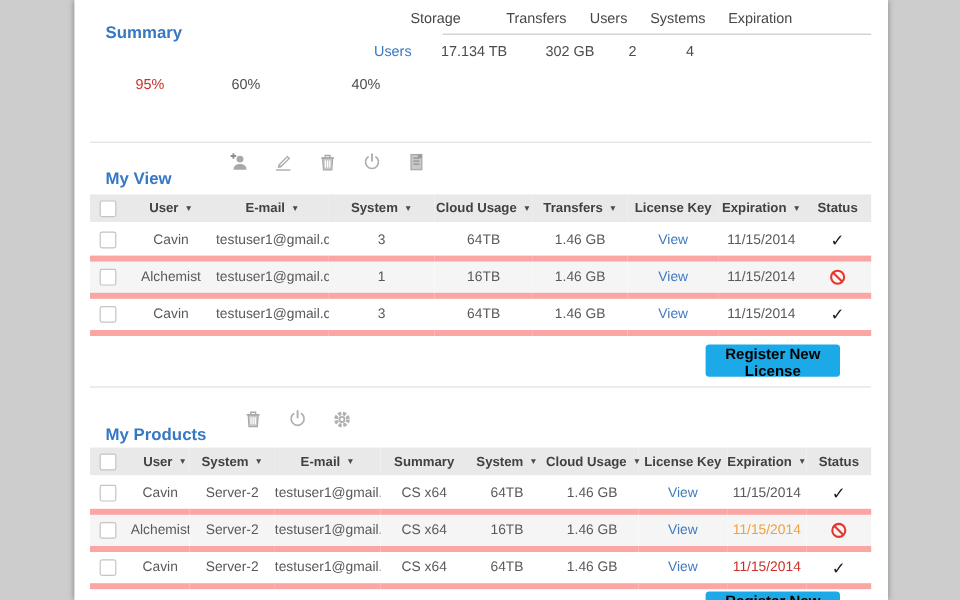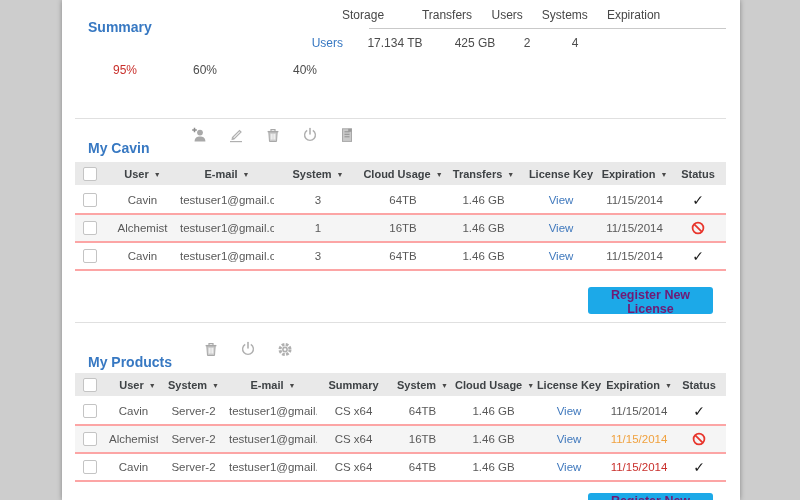--- a/index.html
+++ b/index.html
@@ -24,32 +24,32 @@
   .txt-warning{color:var(--warning,#f0a13e);}
 
   
   .toolbar{position:absolute;display:flex;gap:21px;}
   .tool{width:16px;height:16px;display:inline-flex;align-items:center;justify-content:center;cursor:pointer;}
   .tool svg{display:block;}
 
   
   table.grid{position:absolute;left:13px;width:651px;border-collapse:collapse;table-layout:fixed;font-size:11.5px;color:#595959;}
   table.grid th{background:var(--header-row-bg,#e9e9e9);font-size:11px;font-weight:700;color:#3e4245;height:23px;padding:0;text-align:center;white-space:nowrap;border-bottom:2px solid #fff;}
-  table.grid td{height:26px;padding:0;text-align:center;white-space:nowrap;border-bottom:2px solid #fca5a5;overflow:hidden;}
+  table.grid td{height:26px;padding:0;text-align:center;white-space:nowrap;border-bottom:5px solid #fca5a5;overflow:hidden;}
   table.grid tbody tr.alt{background:var(--alt-row-bg,#f5f5f5);}
   th.c-left{text-align:left;padding-left:20px;}
   td.c-left{text-align:left;padding-left:7px;}
   .arr{font-size:7px;color:#4a4a4a;margin-left:5px;position:relative;top:-1px;}
   .cb{display:inline-block;width:12px;height:12px;border:1px solid #c4c4c4;border-radius:2px;background:#fff;vertical-align:middle;cursor:pointer;}
   a.view{color:var(--link,#4079bd);text-decoration:none;cursor:pointer;}
   .check{font-size:14px;font-weight:700;color:#1a1a1a;}
   .ban svg{display:inline-block;vertical-align:middle;}
 
   
-  .btn-primary{position:absolute;left:526px;width:125px;height:27px;background:var(--button,#1ca9e8);color:#701a75;border:none;border-radius:3px;font-family:inherit;font-size:12.5px;font-weight:700;cursor:pointer;}
+  .btn-primary{position:absolute;left:526px;width:112px;height:27px;background:var(--button,#1ca9e8);color:#000000;border:none;border-radius:3px;font-family:inherit;font-size:12.5px;font-weight:700;cursor:pointer;}
 </style>
 </head>
 <body>
 
 <div class="card">
 
   <h2 class="sec-title" style="top:7px;">Summary</h2>
 
   <div class="sum-table">
     <div class="s-row s-head">
@@ -59,41 +59,41 @@
       <div class="s-cell s-c3">Users</div>
       <div class="s-cell s-c4">Systems</div>
       <div class="s-cell s-c5">Expiration</div>
       <div class="s-cell s-c6"></div>
     </div>
     <div class="s-hr"></div>
 
     <div class="s-row">
       <div class="s-label"><a>Users</a></div>
       <div class="s-cell s-c1">17.134 TB</div>
-      <div class="s-cell s-c2">425 GB</div>
+      <div class="s-cell s-c2">302 GB</div>
       <div class="s-cell s-c3">2</div>
       <div class="s-cell s-c4">4</div>
       <div class="s-cell s-c5"></div>
       <div class="s-cell s-c6"></div>
     </div>
 
 
     <div class="s-row">
       <div class="s-cell s-c1 txt-danger">95%</div>
       <div class="s-cell s-c2">60%</div>
       <div class="s-cell s-c3"></div>
       <div class="s-cell s-c4">40%</div>
       <div class="s-cell s-c5"></div>
       <div class="s-cell s-c6"></div>
     </div>
   </div>
 
   <div class="divider" style="top:118px;"></div>
 
-  <h2 class="sec-title" style="top:128px;">My Cavin</h2>
+  <h2 class="sec-title" style="top:128px;">My View</h2>
 
   <div class="toolbar" style="left:129px;top:127px;">
     <span class="tool">
       <svg width="16" height="16" viewBox="0 0 16 16">
           <circle cx="9" cy="5.6" r="2.9" fill="#a9a9a9"></circle>
           <path d="M3.6 14.5 C3.6 10.8 6.2 9.6 9 9.6 C11.8 9.6 14.4 10.8 14.4 14.5 Z" fill="#a9a9a9"></path>
           <path d="M1.2 3 h4.6 M3.5 0.7 v4.6" stroke="#8d8d8d" stroke-width="1.5" fill="none"></path>
         </svg>
     </span>
     <span class="tool">

